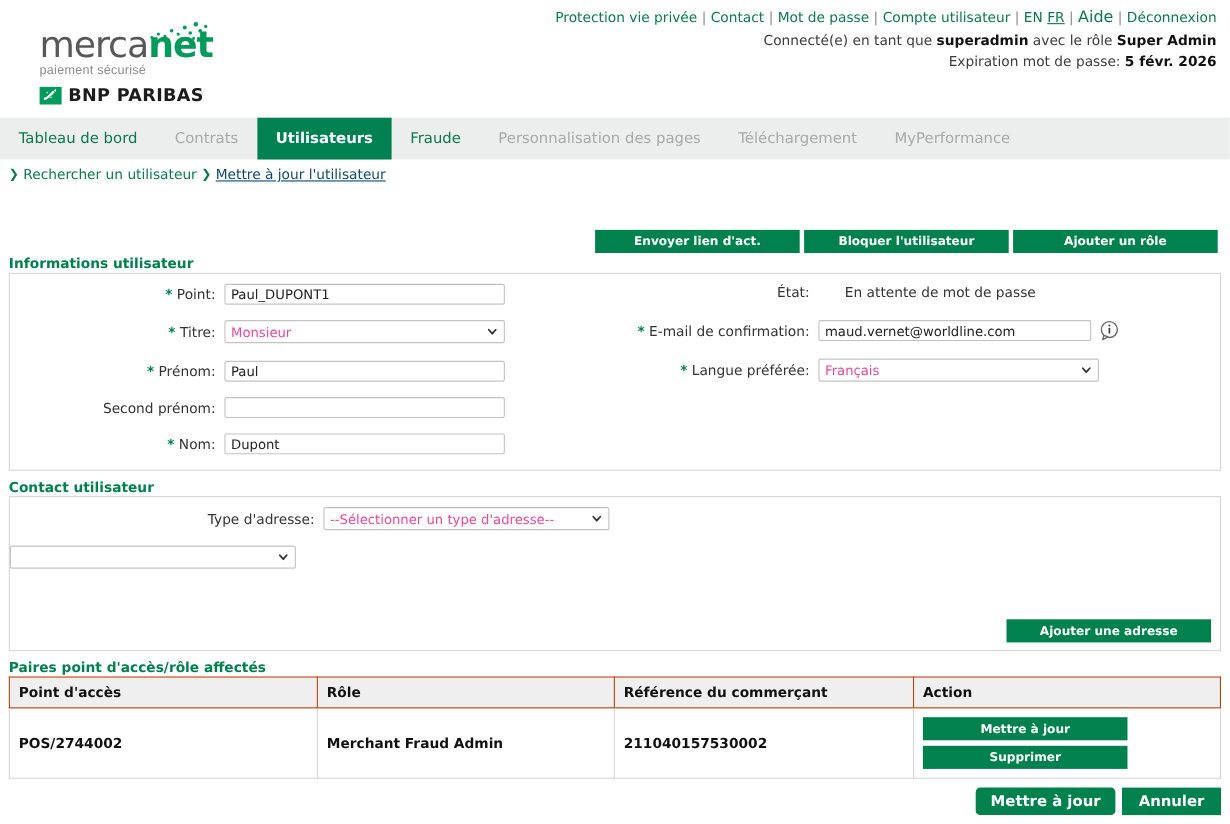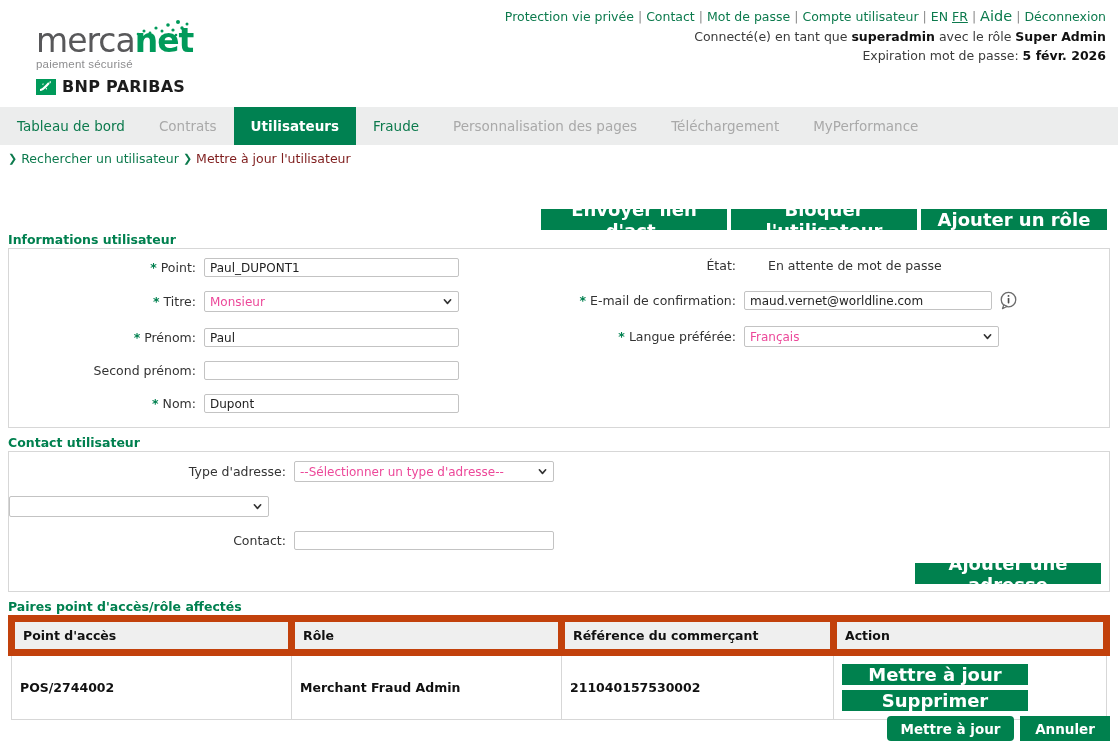--- a/index.html
+++ b/index.html
@@ -66,35 +66,35 @@
   .tab.disabled { color: #a9a9a9; cursor: default; }
   .tab.active { background: #008151; color: #ffffff; font-weight: 600; }
 
   
   .crumbs {
     position: absolute; left: 8px; top: 151px;
     font-size: 12.5px; display: flex; align-items: center; gap: 4px;
   }
   .crumb-arrow { color: #0c7a4d; font-size: 11px; font-weight: 700; }
   .crumbs a { color: #0c7a4d; text-decoration: none; }
-  .crumb-current { color: #7f1d1d; }
+  .crumb-current { color: #0c4a6e; text-decoration: underline; }
 
   
   .banner {
     position: absolute; left: 8px; top: 176px; width: 1102px; height: 25px;
     background: #22a96c; color: #ffffff;
     display: flex; align-items: center; padding-left: 10px;
     font-size: 13px; font-weight: 700;
   }
 
   
   .btn {
     background: #00814e; color: #fff; border: none;
     font-family: "DejaVu Sans", "Liberation Sans", sans-serif;
-    font-size: 18px; font-weight: 600; cursor: pointer;
+    font-size: 11px; font-weight: 600; cursor: pointer;
     display: inline-flex; align-items: center; justify-content: center;
   }
   .btn-row {
     position: absolute; left: 541px; top: 209px;
     display: flex; gap: 4px;
   }
   .btn-row .btn { width: 186px; height: 21px; }
 
   
   .sec-title {
@@ -128,21 +128,21 @@
     position: absolute; right: 6px; top: 50%; transform: translateY(-55%);
     width: 9px; height: 9px;
   }
   .static-val { font-size: 12.5px; color: #333; }
 
   .info-icon { width: 19px; height: 19px; margin-left: 7px; cursor: pointer; }
 
   
   table.grid { border-collapse: collapse; width: 100%; }
   table.grid th {
-    background: #efefef; border: 7px solid #c2410c;
+    background: #efefef; border: 1px solid #c2410c;
     text-align: left; font-size: 12.5px; font-weight: 700; color: #111;
     padding: 6px 8px; height: 24px;
   }
   table.grid td {
     border: 1px solid #d7d7d7; font-size: 12.5px; font-weight: 700; color: #111;
     padding: 8px; vertical-align: middle;
   }
   .cellbtns { display: flex; flex-direction: column; gap: 5px; }
   .cellbtns .btn { width: 186px; height: 21px; }
 
@@ -302,24 +302,20 @@
 
     <div class="field" style="left:0px; top:44px;">
       <div class="sel" style="width:260px;">
         <span></span>
         <svg class="chev" viewBox="0 0 10 10">
             <path d="M1.5 3 L5 7 L8.5 3" stroke="#333" stroke-width="1.8" fill="none" stroke-linecap="round" stroke-linejoin="round"></path>
           </svg>
       </div>
     </div>
 
-    <div class="field" style="left:0px; top:79px;">
-      <div class="flabel" style="width:285px;">Contact:</div>
-      <input class="inp" style="width: 260px;" value="">
-    </div>
 
     <button class="btn" style="position:absolute; right:8px; top:111px; width:186px; height:21px;">Ajouter une adresse</button>
   </div>
 
   <div class="sec-title" style="top:599px;">Paires point d'accès/rôle affectés</div>
   <div style="position:absolute; left:8px; top:615px; width:1102px;">
     <table class="grid">
       <thead>
         <tr>
           <th style="width:280px;">Point d'accès</th>

